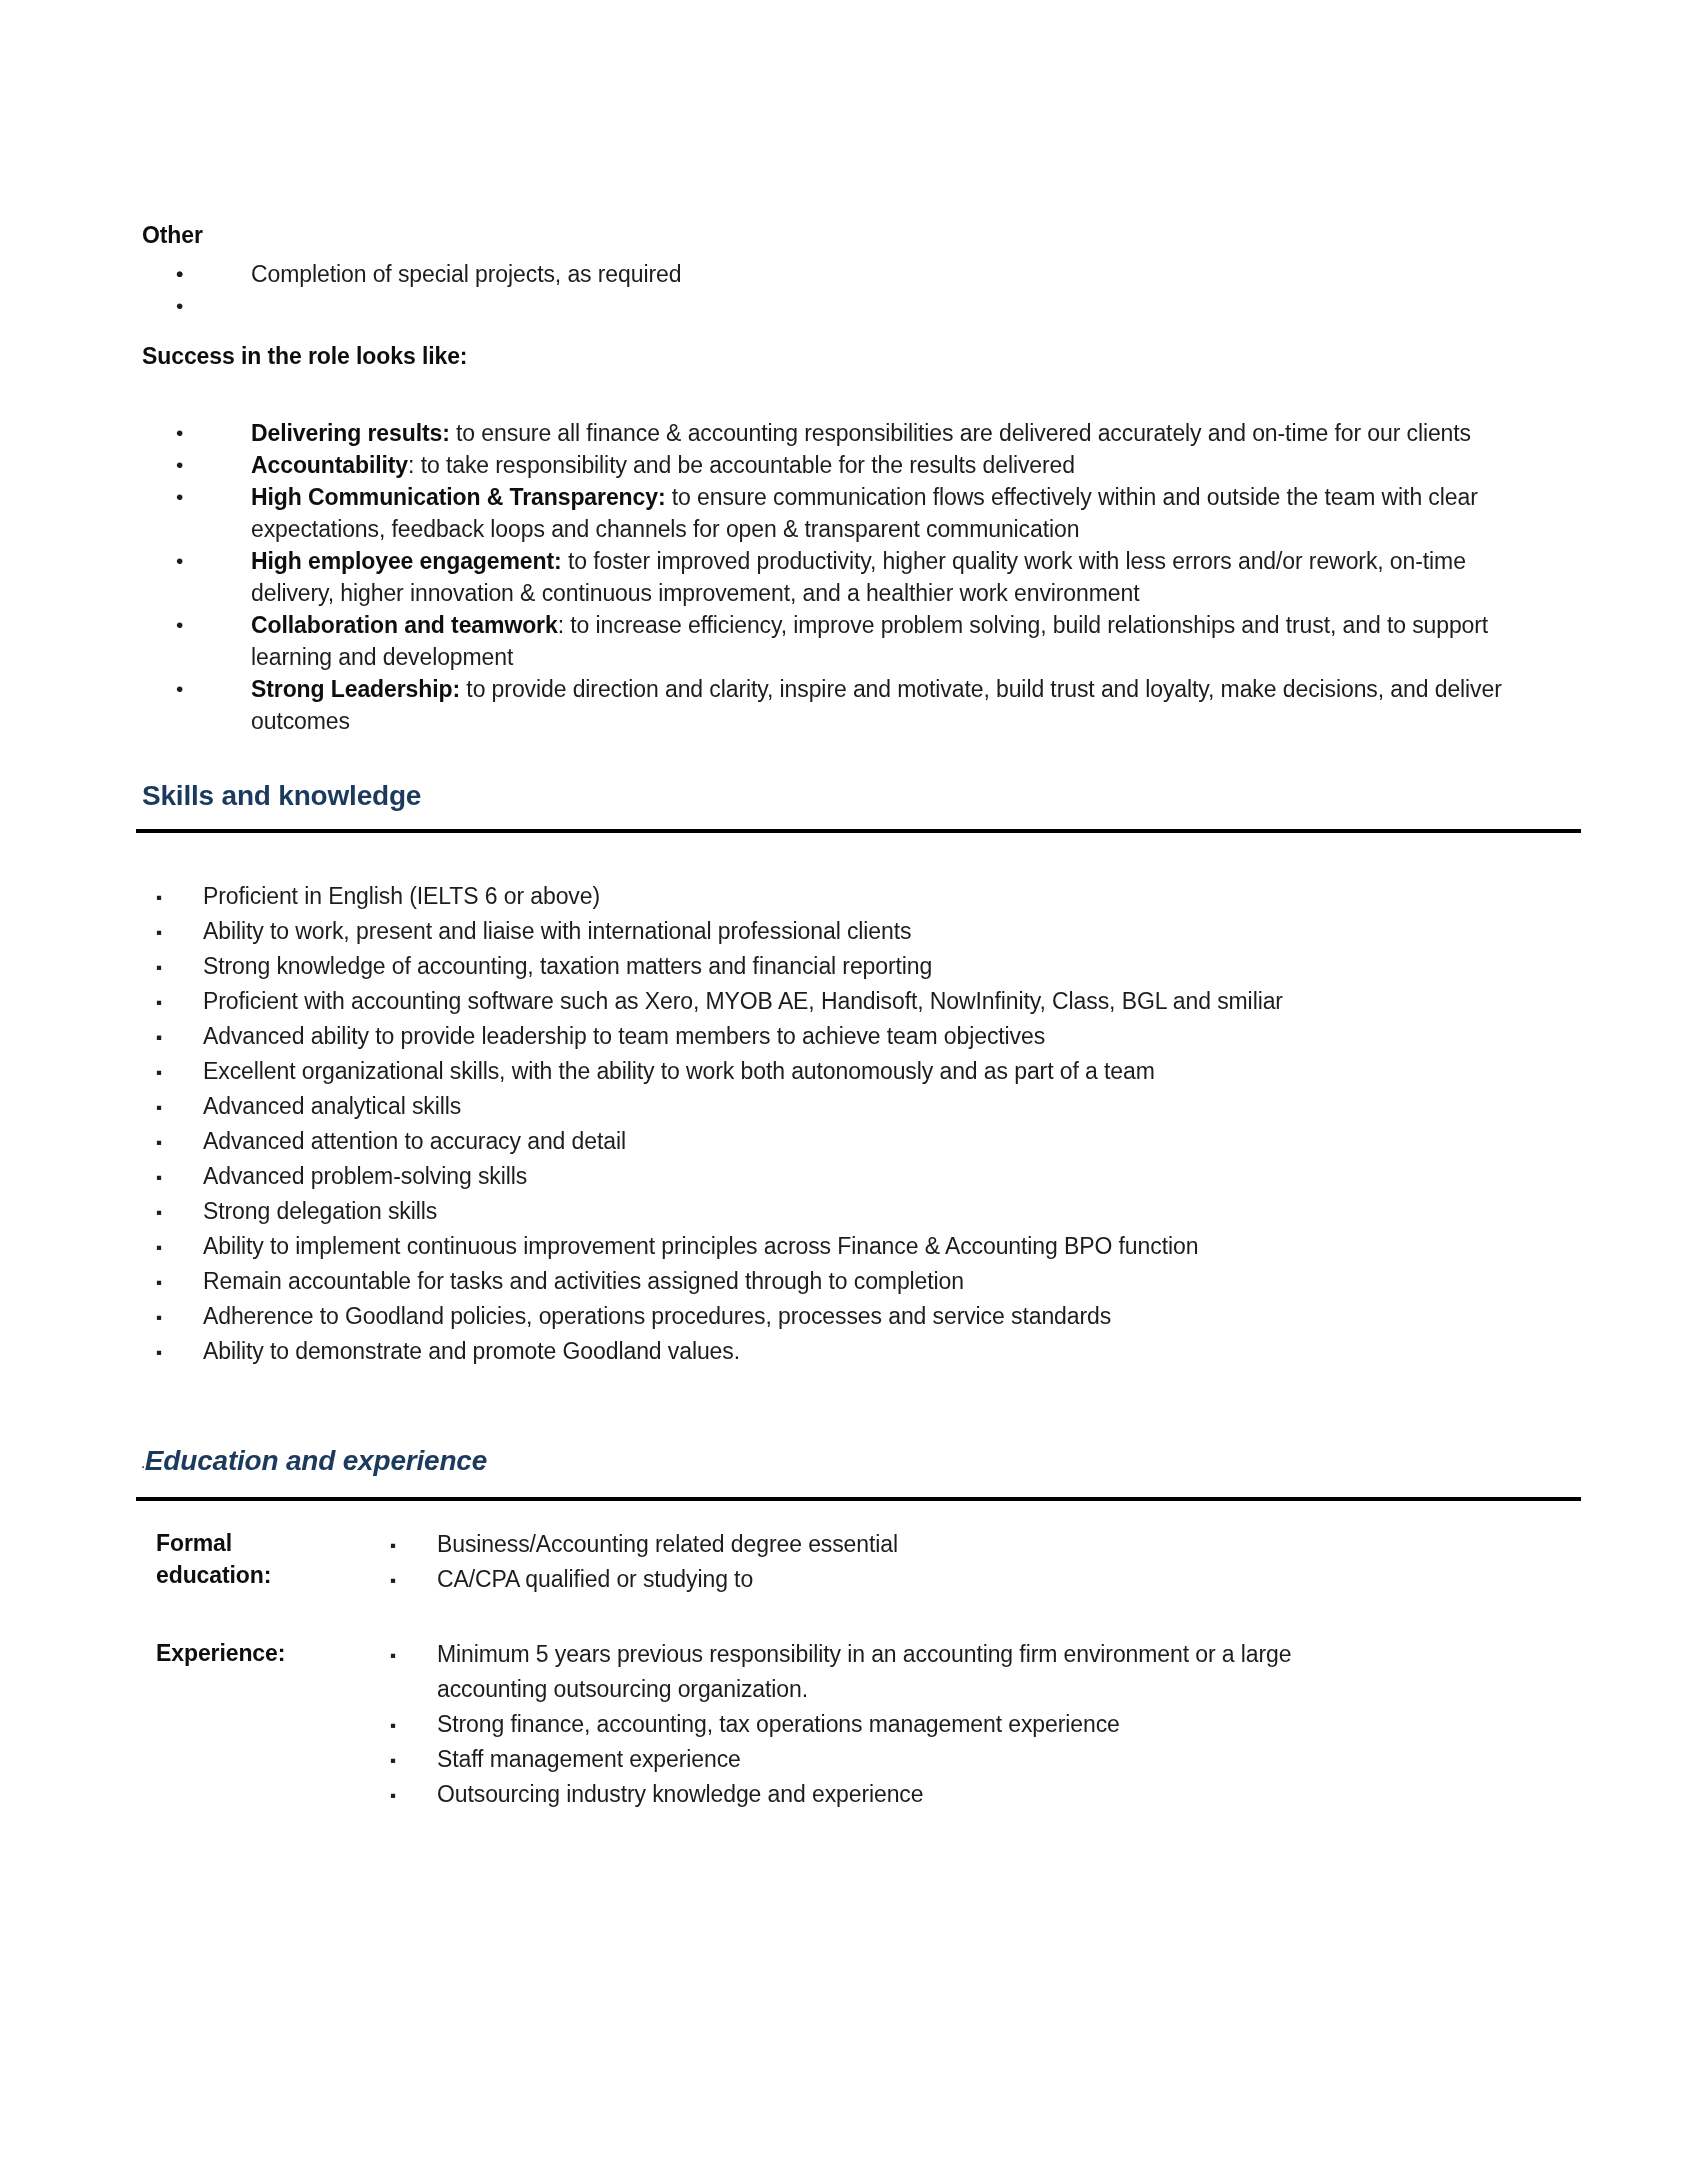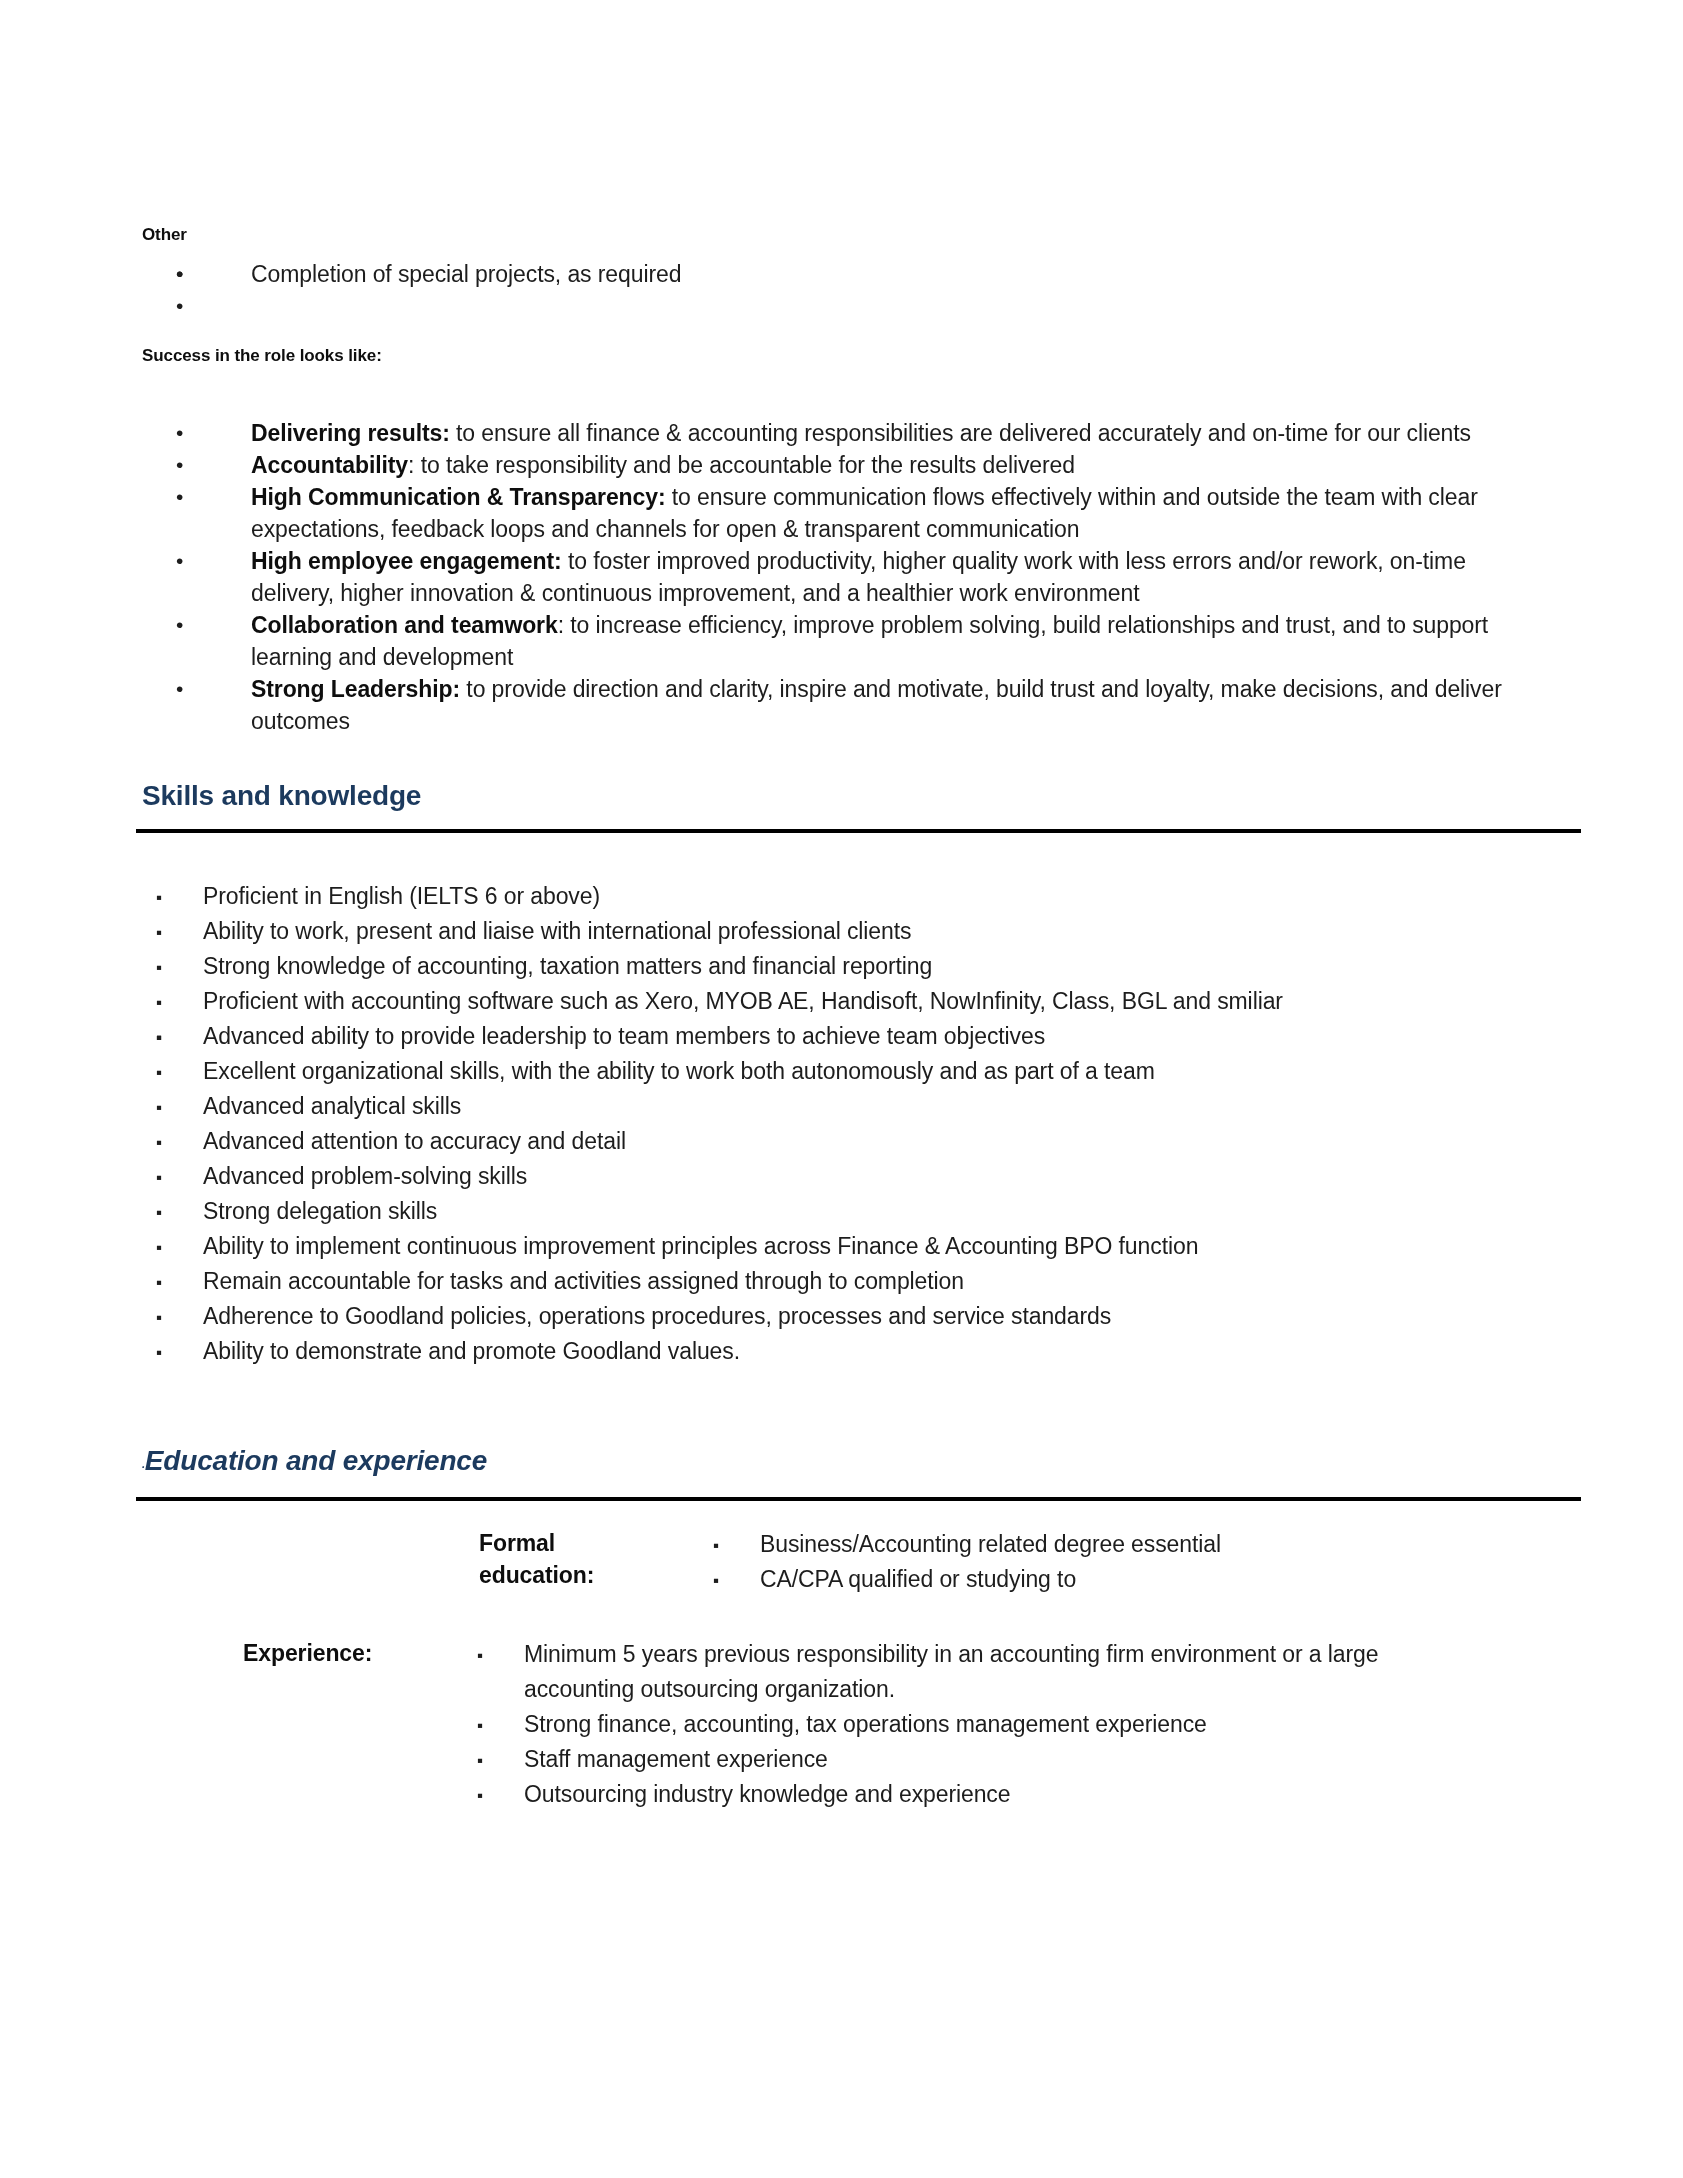--- a/index.html
+++ b/index.html
@@ -10,21 +10,21 @@
     box-sizing:border-box;
     padding:220px 139px 0 142px;
     font-family:"Liberation Sans", sans-serif;
     color:#1d1d1d;
     font-size:23px;
     letter-spacing:-0.1px;
     overflow:hidden;
   }
   h2,h3{margin:0;padding:0;}
   .sub-heading{
-    font-size:17px;font-weight:bold;color:#0e0e0e;line-height:30px;
+    font-size:23px;font-weight:bold;color:#0e0e0e;line-height:30px;
   }
   .section-heading{
     font-size:28px;font-weight:bold;color:#1c3a5e;line-height:34px;letter-spacing:-0.2px;
   }
   .heading-prefix{font-size:11px;font-weight:bold;color:#1c3a5e;vertical-align:2px;}
   .rule{
     height:4px;background:#000000;border:none;
     margin:16px -37px 0 -6px;
   }
   ul{list-style:none;margin:0;padding:0;}
@@ -33,21 +33,21 @@
   
   ul.round li{padding-left:109px;line-height:32px;max-width:1406px;}
   ul.round .mk{left:34px;font-size:21px;}
   ul.round .mk::before{content:"\2022";}
   
   ul.square li{padding-left:61px;line-height:35px;}
   ul.square .mk{left:14px;font-size:17px;top:1px;}
   ul.square .mk::before{content:"\25AA";}
   
   .edu-rows{margin-top:26px;margin-left:14px;}
-  .edu-row{display:flex;align-items:flex-start;justify-content:center;}
+  .edu-row{display:flex;align-items:flex-start;}
   .edu-row + .edu-row{margin-top:40px;}
   .edu-label{
     width:139px;margin-right:95px;flex:none;
     font-weight:bold;color:#0e0e0e;font-size:23px;line-height:32px;
   }
   ul.square2{max-width:980px;}
   ul.square2 li{padding-left:47px;line-height:35px;position:relative;}
   ul.square2 .mk{left:0;font-size:17px;top:1px;}
   ul.square2 .mk::before{content:"\25AA";}
 

